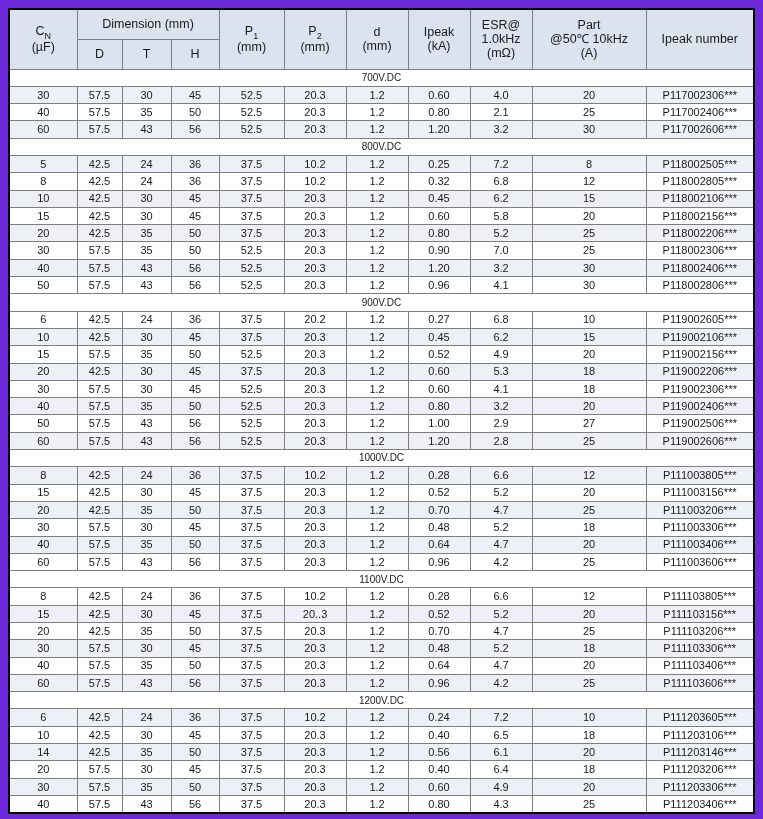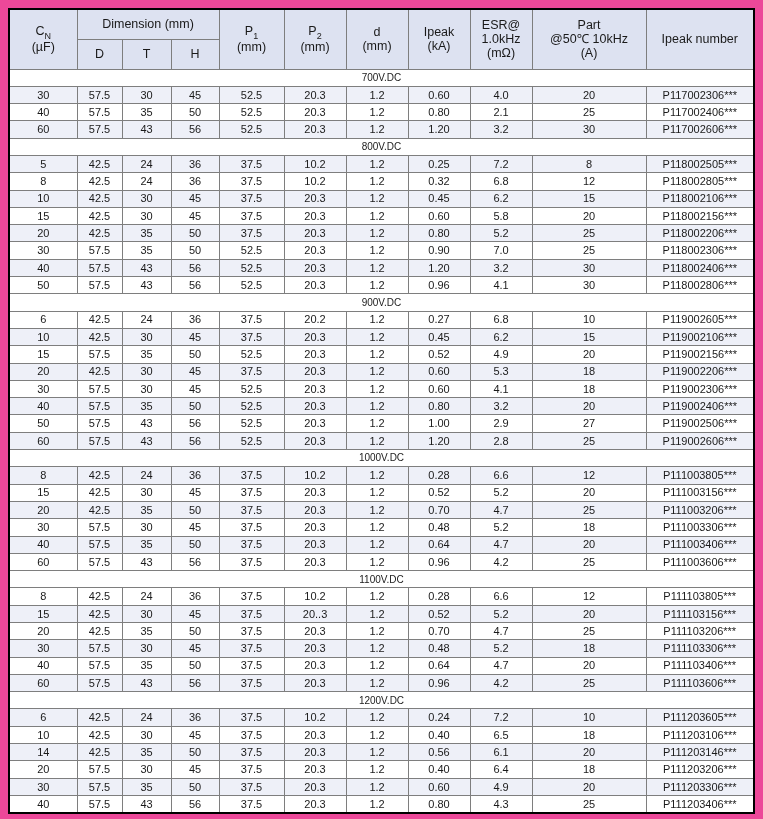--- a/index.html
+++ b/index.html
@@ -1,21 +1,21 @@
 <!DOCTYPE html>
 <html><head>
 <meta charset="utf-8">
 <style>
   * { margin: 0; padding: 0; box-sizing: border-box; }
   html, body { background: #ffffff; }
   .page {
     position: relative;
     width: 763px;
     height: 819px;
-    background: #ec4899;
+    background: #6d28d9;
     font-family: "Liberation Sans", sans-serif;
     color: #1a1a1a;
   }
   table.spec {
     position: absolute;
     left: 8px;
     top: 8px;
     width: 747px;
     border-collapse: collapse;
     table-layout: fixed;

